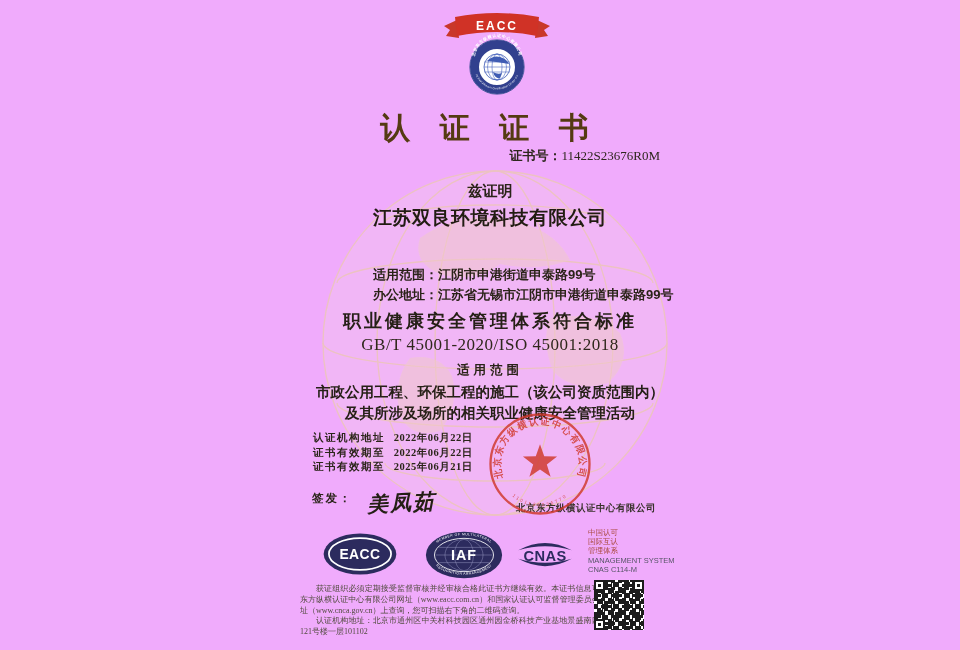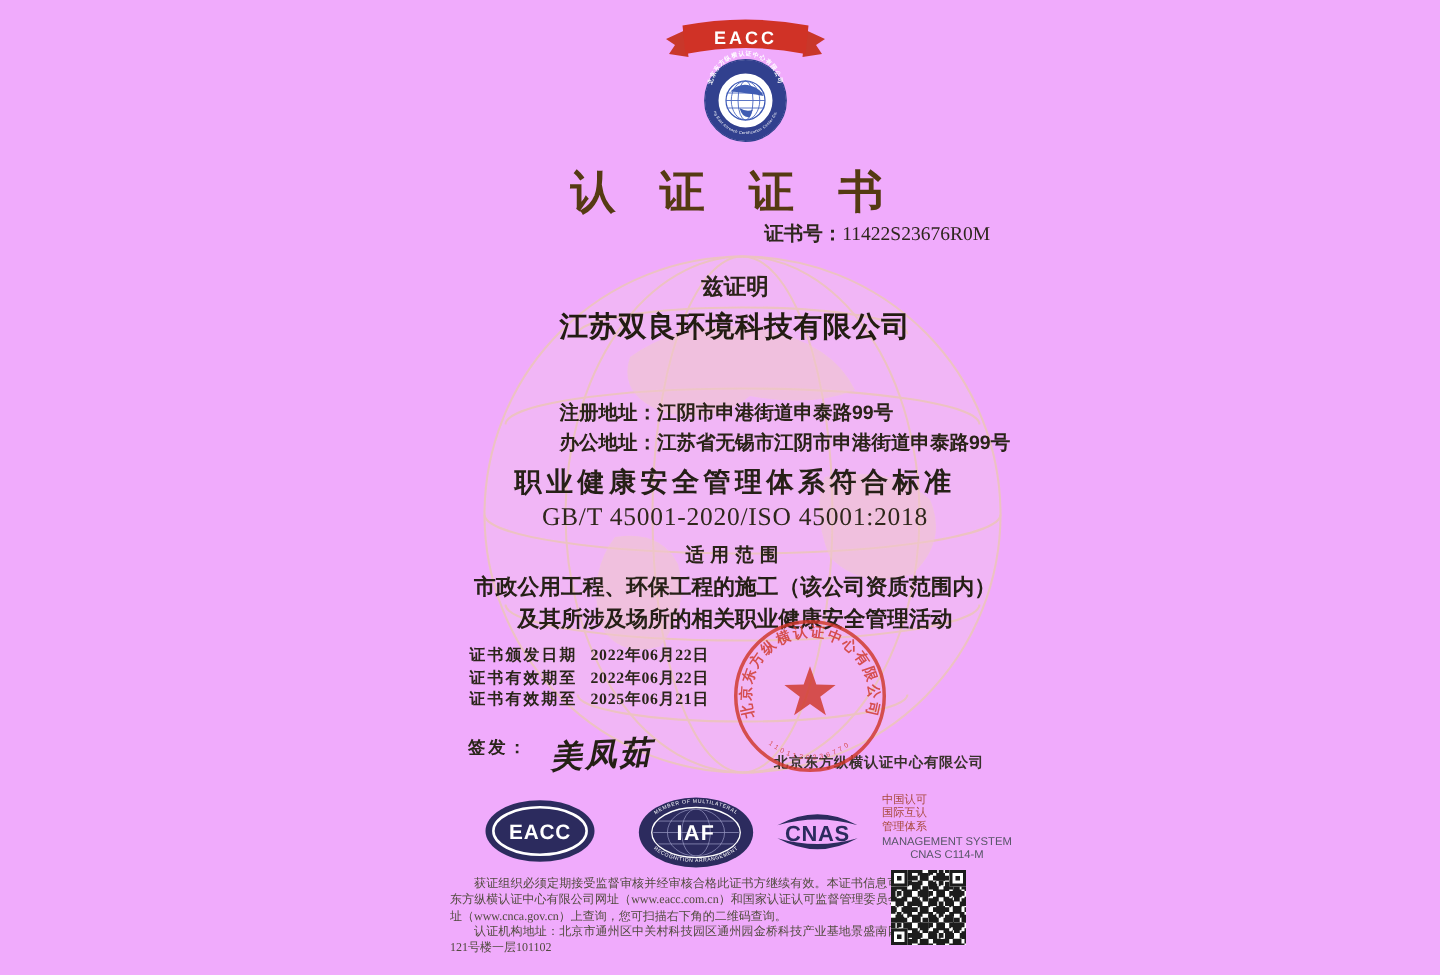--- a/index.html
+++ b/index.html
@@ -47,21 +47,21 @@
   #seal{left:486px;top:410px;width:108px;height:108px;z-index:3;opacity:.82;}
   #issuer{left:512px;top:502px;width:148px;text-align:center;font-size:9.5px;font-weight:bold;
     font-family:"Liberation Sans",sans-serif;color:#38322b;z-index:2;letter-spacing:.5px;}
   
   #logo-eacc2{left:321px;top:532px;width:78px;height:44px;z-index:1;}
   #logo-iaf{left:424px;top:530px;width:80px;height:50px;z-index:1;}
   #logo-cnas{left:514px;top:537px;width:62px;height:35px;z-index:1;}
   #cnas-text{left:588px;top:528px;z-index:1;font-size:7.5px;line-height:9.2px;
     font-family:"Liberation Sans",sans-serif;}
   #cnas-text .cn{color:#a8493b;}
-  #cnas-text .en{color:#565466;text-align:center;}
+  #cnas-text .en{color:#565466;}
   
   #fineprint{left:300px;top:584px;width:324px;font-size:8px;line-height:10.8px;color:#514b3e;
     text-align:justify;z-index:1;}
   #fineprint p{margin:0;text-indent:2em;}
   
   #qr{left:594px;top:580px;width:50px;height:50px;z-index:1;background:
       conic-gradient(#1c1c1c 25%,transparent 0 50%,#1c1c1c 0 75%,transparent 0) 0 0/7px 7px,
       conic-gradient(#1c1c1c 25%,#fff 0 50%,#1c1c1c 0 75%,#fff 0) 3px 2px/11px 11px;
       background-color:#fff;}
   .qr-finder{position:absolute;width:11px;height:11px;border:2px solid #1c1c1c;background:#fff;box-sizing:border-box;}
@@ -122,37 +122,37 @@
 
   <div id="title" class="abs ctr nowrap">认 证 证 书</div>
   <div id="cert-no" class="abs nowrap">
     <span class="lbl">证书号：</span><span>11422S23676R0M</span>
   </div>
 
   <div id="intro" class="abs ctr">兹证明</div>
   <div id="company" class="abs ctr nowrap">江苏双良环境科技有限公司</div>
   <div id="addr" class="abs">
     <div class="nowrap">
-      <span>注册地址：</span><span>江阴市申港街道申泰路99号</span>
+      <span>适用范围：</span><span>江阴市申港街道申泰路99号</span>
     </div>
     <div class="nowrap">
       <span>办公地址：</span><span>江苏省无锡市江阴市申港街道申泰路99号</span>
     </div>
   </div>
   <div id="system" class="abs ctr nowrap">职业健康安全管理体系符合标准</div>
   <div id="standard" class="abs ctr nowrap">GB/T 45001-2020/ISO 45001:2018</div>
   <div id="scope-title" class="abs ctr">适用范围</div>
   <div id="scope" class="abs ctr">
     <div>市政公用工程、环保工程的施工（该公司资质范围内）</div>
     <div>及其所涉及场所的相关职业健康安全管理活动</div>
   </div>
 
   <div id="dates" class="abs">
     <div class="row">
-      <span class="dlbl">证书颁发日期</span>
+      <span class="dlbl">认证机构地址</span>
       <span class="dval">2022年06月22日</span>
     </div>
     <div class="row">
       <span class="dlbl">证书有效期至</span>
       <span class="dval">2022年06月22日</span>
     </div>
     <div class="row">
       <span class="dlbl">证书有效期至</span>
       <span class="dval">2025年06月21日</span>
     </div>

